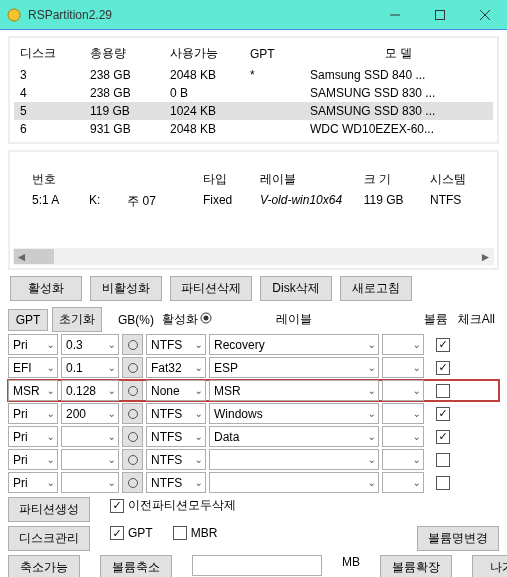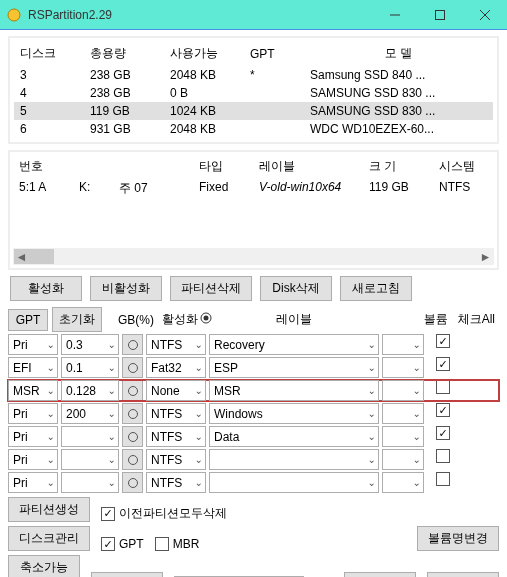--- a/index.html
+++ b/index.html
@@ -7,53 +7,53 @@
 .titlebar{height:30px;background:#5eead4;display:flex;align-items:center;border-bottom:1px solid #4a90e2}
 .titlebar .ico{margin:0 6px;width:16px;height:16px;display:flex;align-items:center;justify-content:center}
 .titlebar .title{flex:1;color:#333}
 .titlebar .btns{display:flex}
 .titlebar .btn{width:45px;height:30px;display:flex;align-items:center;justify-content:center;color:#555}
 .panel{border:2px solid #eee;margin:6px 8px;padding:4px}
 .tbl{width:100%;border-collapse:collapse}
 .tbl th{text-align:left;font-weight:normal;padding:3px 6px;border-bottom:1px solid transparent}
 .tbl td{padding:2px 6px;white-space:nowrap}
 .tbl tr.sel td{background:#e0e0e0}
-.panel2{border:2px solid #eee;margin:0 8px 6px;padding:3px;height:120px;position:relative}
+.panel2{border:2px solid #eee;margin:0 8px 6px;padding:16px;height:120px;position:relative}
 .p2head{display:flex}
 .p2head div{padding:3px 6px}
 .p2row{display:flex}
 .p2row div{padding:2px 6px}
 .hscroll{position:absolute;bottom:3px;left:3px;right:3px;height:17px;background:#f0f0f0;display:flex;align-items:center}
 .hscroll .thumb{width:40px;height:15px;background:#ccc;margin-left:1px}
 .hscroll .arr{position:absolute;width:17px;height:17px;display:flex;align-items:center;justify-content:center;color:#666}
 .hscroll .arr.r{right:0}
 .toolbar{display:flex;gap:8px;margin:6px 10px}
 button.pb{border:1px solid #adadad;background:#e1e1e1;padding:3px 10px;min-width:72px;cursor:pointer}
 .grid{margin:0 8px}
 .gridhead{display:flex;align-items:center;gap:4px;margin-bottom:2px}
 .gridhead .gb{margin-left:12px}
 .gridhead .act{display:flex;align-items:center;margin-left:4px}
 .gridhead .rad{margin-left:2px}
 .gridhead .레이{margin-left:60px}
 .gridhead .vol{margin-left:auto;margin-right:6px}
 .gridhead .chk{margin-right:4px}
-.row{display:flex;gap:3px;margin-bottom:2px}
+.row{display:flex;align-items:center;gap:3px;margin-bottom:2px}
 .row.hl{outline:2px solid #c04040;outline-offset:-1px}
 .dd{border:1px solid #adadad;background:#fff;height:21px;display:flex;align-items:center;padding:0 2px 0 4px;position:relative;cursor:pointer}
 .dd .car{margin-left:auto;color:#555;font-size:10px}
 .dd.type{width:50px}
 .dd.gb{width:58px}
 .rbtn{width:21px;height:21px;border:1px solid #adadad;background:#e1e1e1;display:flex;align-items:center;justify-content:center;cursor:pointer}
 .rbtn .cir{width:10px;height:10px;border:1px solid #555;border-radius:50%}
 .dd.fs{width:60px}
 .dd.lbl{width:170px}
 .dd.vol{width:42px}
 .cbx{width:14px;height:14px;border:1px solid #555;background:#fff;display:flex;align-items:center;justify-content:center;cursor:pointer;font-size:11px;line-height:1}
 .bot{margin:4px 8px}
-.brow{display:flex;align-items:flex-end;gap:11px;margin-bottom:4px}
+.brow{display:flex;align-items:flex-start;gap:20px;margin-bottom:4px}
 .brow .sp{flex:1}
 input.txt{border:1px solid #adadad;height:21px;width:130px;padding:0 4px}
 </style>
 </head>
 <body>
 
 <div class="titlebar">
   <span class="ico">
       <svg width="14" height="14">
         <circle cx="7" cy="7" r="6" fill="#f7c331" stroke="#b08000"></circle>

